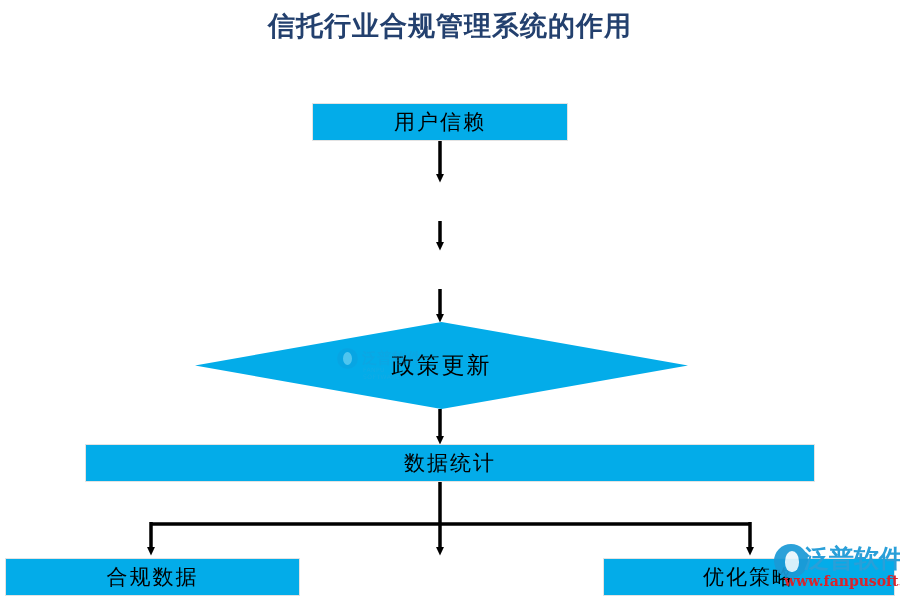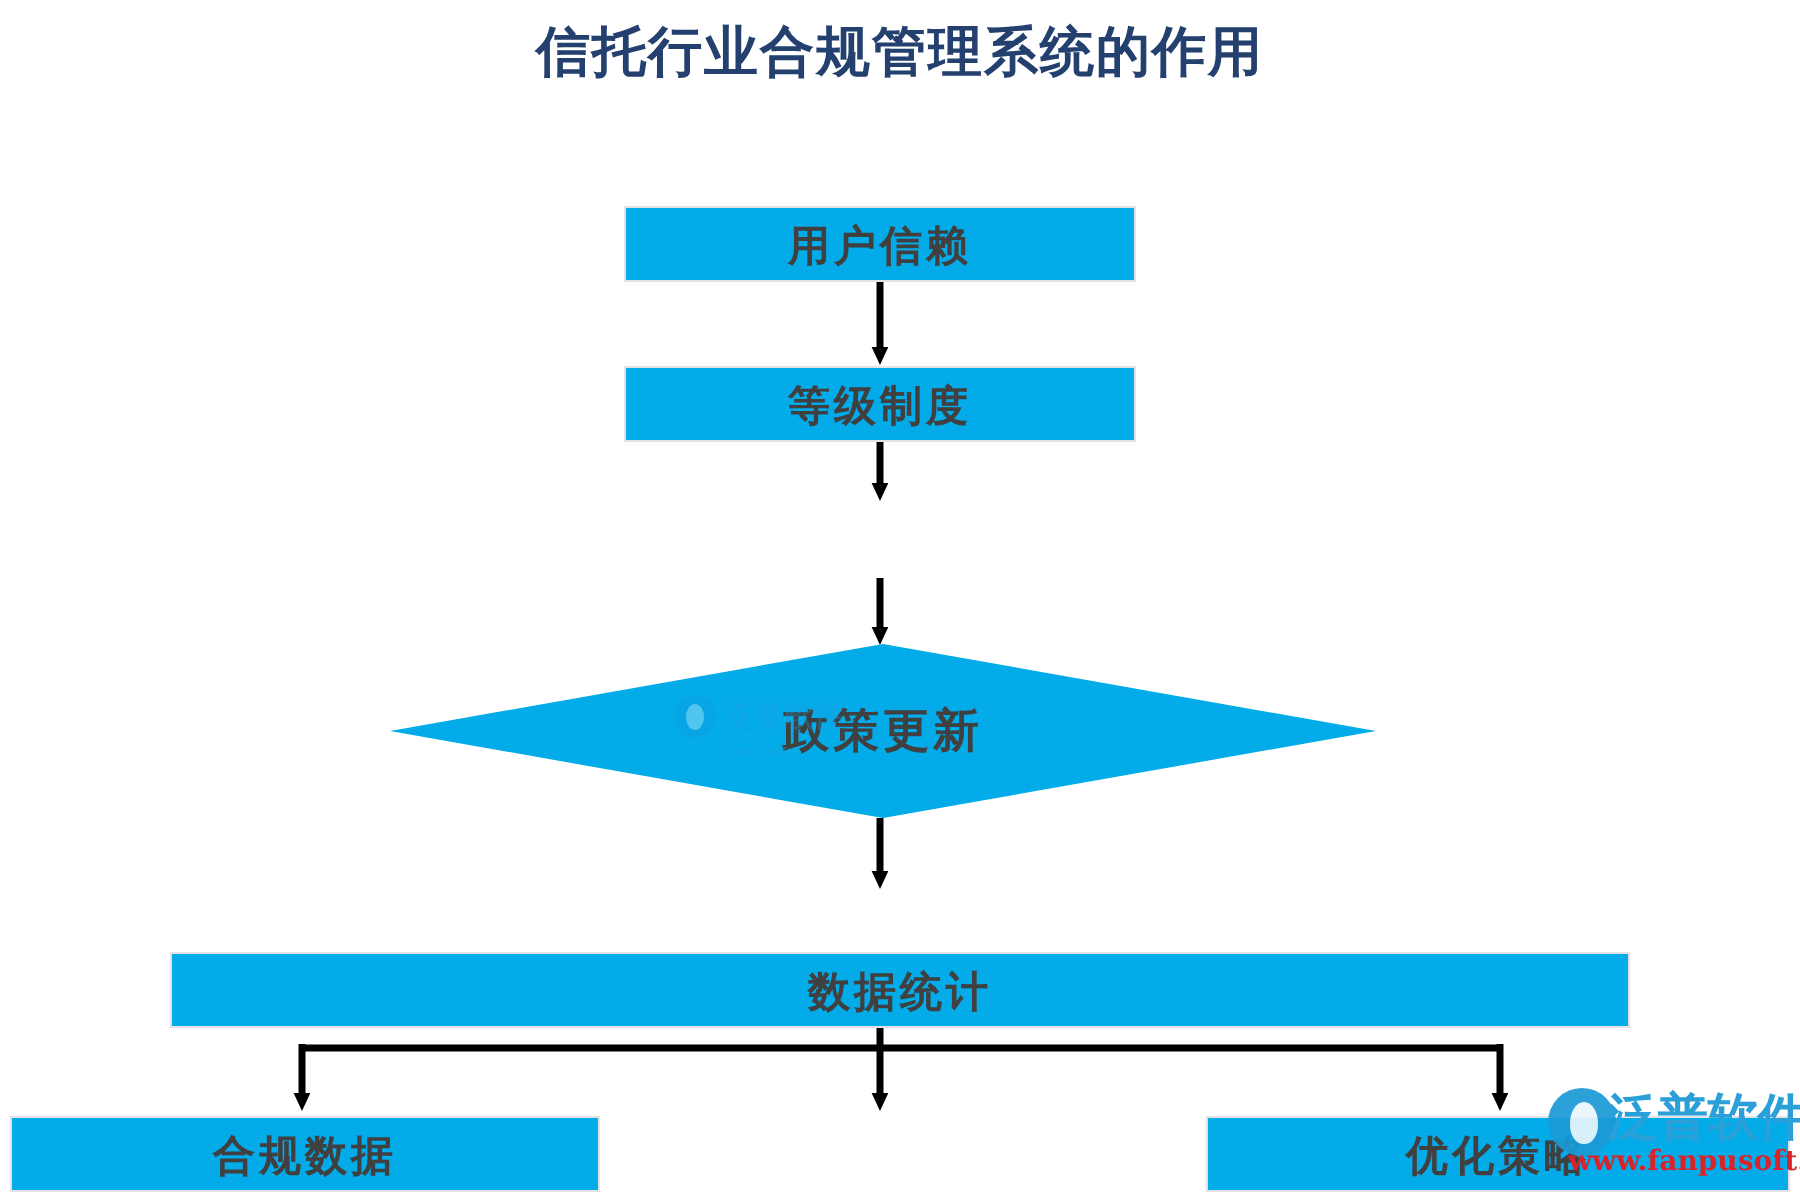--- a/index.html
+++ b/index.html
@@ -43,23 +43,23 @@
     background: #03ace9;
     box-sizing: border-box;
     border: 1px solid #e3e3e3;
     display: flex;
     align-items: center;
     justify-content: center;
     box-shadow: 0 0 0 1px rgba(255,255,255,0.0);
   }
   .node-label {
     font-family: "DejaVu Serif", "Liberation Serif", serif;
-    font-weight: bold;
+    font-weight: normal;
     font-size: 21px;
-    color: #404040;
+    color: #000000;
     letter-spacing: 2px;
     line-height: 1;
     white-space: nowrap;
   }
   .node-diamond {
     position: absolute;
     display: flex;
     align-items: center;
     justify-content: center;
     background: #03ace9;
@@ -205,36 +205,33 @@
       <line x1="151" y1="522" x2="151" y2="551" stroke="#000000" stroke-width="3.5" marker-end="url(#arrowhead)"></line>
       <line x1="440" y1="524" x2="440" y2="551" stroke="#000000" stroke-width="3.5" marker-end="url(#arrowhead)"></line>
       <line x1="750" y1="522" x2="750" y2="551" stroke="#000000" stroke-width="3.5" marker-end="url(#arrowhead)"></line>
     </g>
   </svg>
 
   <div class="node" style="left:312px; top:103px; width:256px; height:38px;">
     <span class="node-label">用户信赖</span>
   </div>
 
-  <div class="node" style="left:312px; top:183px; width:256px; height:38px;">
-    <span class="node-label">等级制度</span>
-  </div>
 
 
   <div class="node-diamond" style="left:195px; top:322px; width:493px; height:87px;">
     <span class="node-label">政策更新</span>
   </div>
 
   <div class="watermark-center">
     <span class="wm-mark"></span>
     <span class="wm-cn">泛普软件</span>
     <span class="wm-en">FANPU SOFTWARE</span>
   </div>
 
-  <div class="node" style="left:85px; top:444px; width:730px; height:38px;margin-top:32px;">
+  <div class="node" style="left:85px; top:444px; width:730px; height:38px;">
     <span class="node-label">数据统计</span>
   </div>
 
   <div class="node" style="left:5px; top:558px; width:295px; height:38px;">
     <span class="node-label">合规数据</span>
   </div>
 
 
   <div class="node" style="left:603px; top:558px; width:292px; height:38px;">
     <span class="node-label">优化策略</span>

